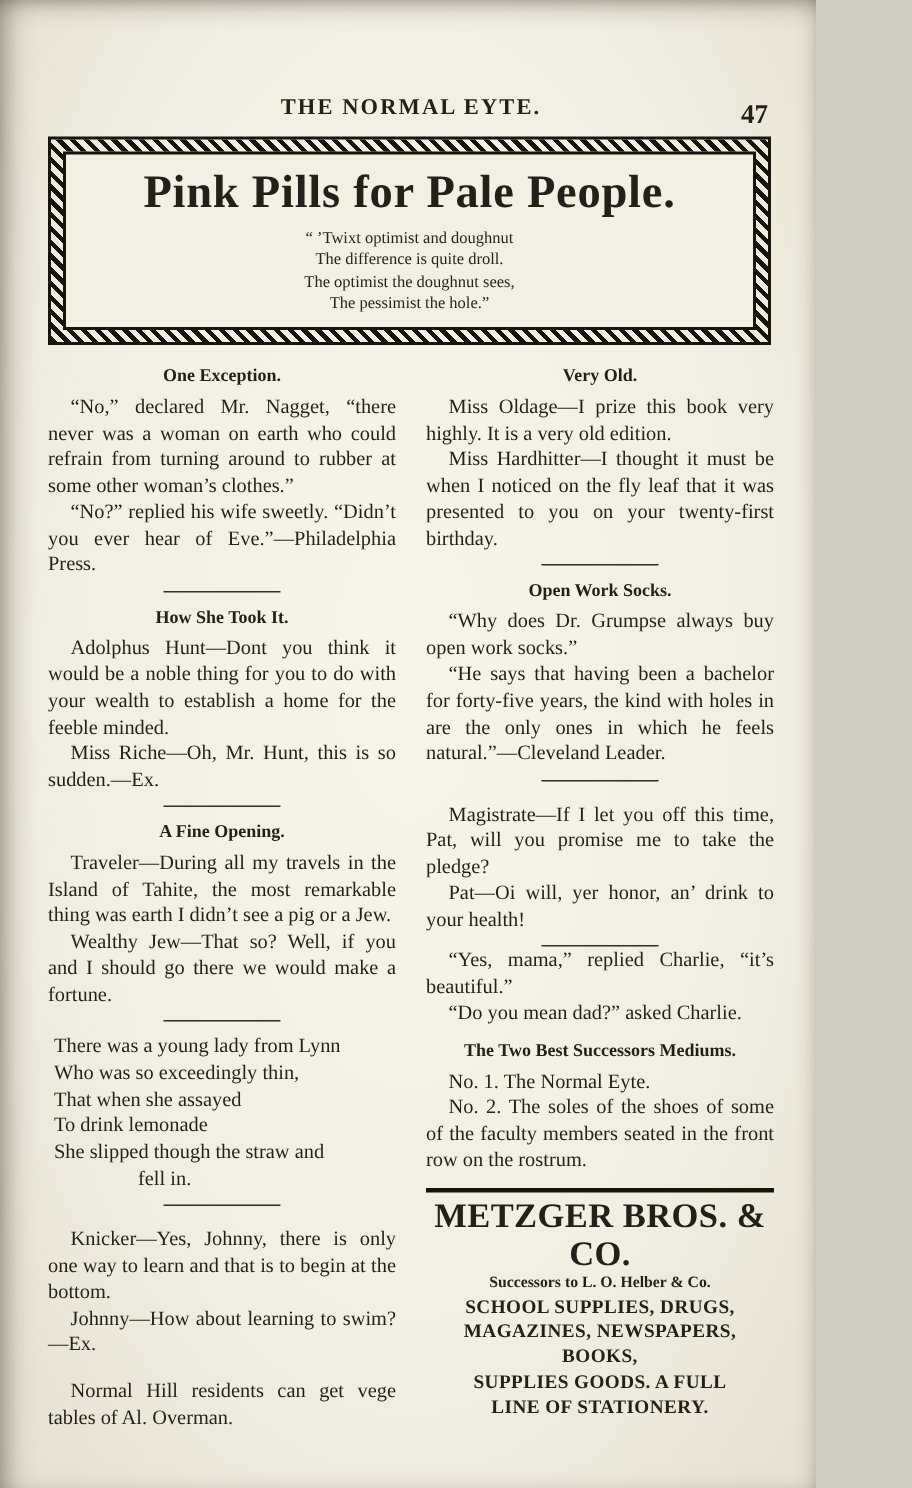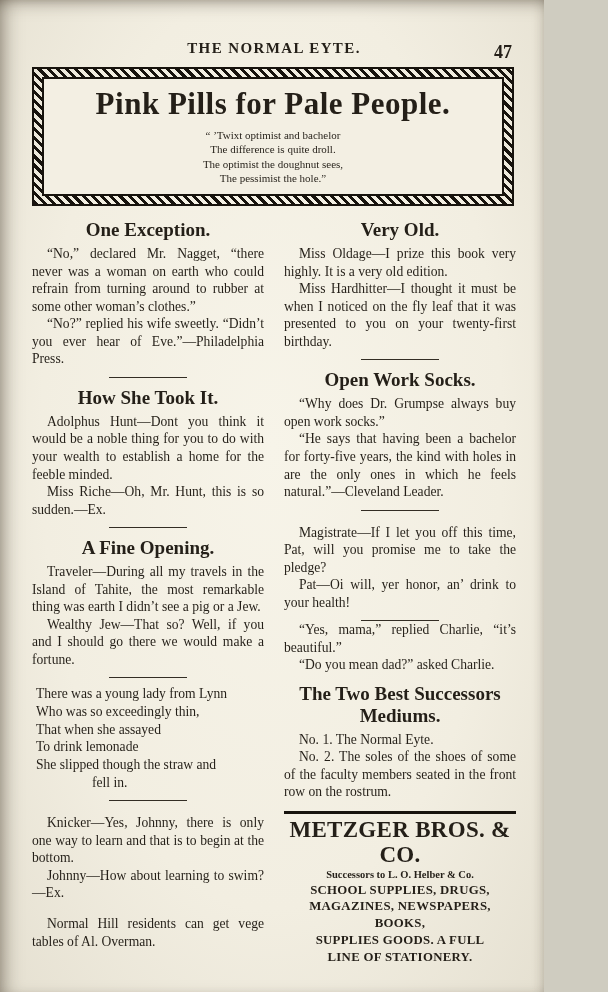--- a/index.html
+++ b/index.html
@@ -4,21 +4,21 @@
 <style>
   * { box-sizing: border-box; }
   html, body { margin: 0; padding: 0; background: #cfccc0; }
   .page {
     width: 544px; height: 992px; position: relative; overflow: hidden;
     background: #f3efe3;
     background-image: radial-gradient(ellipse at 50% 45%, #f7f4e9 0%, #f2eee1 60%, #e5e0d1 100%);
     box-shadow: inset 14px 0 20px -12px rgba(60,50,35,.55),
                 inset 0 12px 18px -12px rgba(60,50,35,.5),
                 inset -8px 0 14px -10px rgba(60,50,35,.35);
-    padding: 40px 28px 0 32px;
+    padding: 64px 28px 0 32px;
     font-family: "Liberation Serif", "DejaVu Serif", serif;
     color: #241f18;
   }
   .page-header { position: relative; height: 22px; margin-bottom: 5px; }
   .running-title { display: block; text-align: center; font-weight: bold; font-size: 15px; letter-spacing: 1.4px; }
   .page-number { position: absolute; right: 4px; top: 2px; font-weight: bold; font-size: 18px; }
 
   .pill-frame {
     border: 2px solid #17130d;
     background: repeating-linear-gradient(45deg, #17130d 0 3px, rgba(0,0,0,0) 3px 6.5px);
@@ -30,21 +30,21 @@
     background: #f3efe3;
     text-align: center;
     padding: 5px 10px 9px;
   }
   .pill-title { margin: 2px 0 6px; font-size: 31px; font-weight: bold; letter-spacing: .5px; }
   .pill-quote { font-size: 11px; line-height: 1.3; }
 
   .columns { display: flex; gap: 20px; }
   .col { flex: 1 1 0; min-width: 0; }
 
-  .art-heading { font-size: 19px; font-weight: bold; text-align: center; margin: 9px 0 4px; }
+  .art-heading { font-size: 12px; font-weight: bold; text-align: center; margin: 9px 0 4px; }
   .art-heading.first { margin-top: 3px; }
   .art-p { font-size: 13.6px; line-height: 1.29; text-align: justify; text-indent: 15px; margin: 0; }
   .separator { width: 78px; border-top: 1px solid #332d24; margin: 9px auto 0; }
 
   .poem { font-size: 13.6px; line-height: 1.3; margin: 7px 0 0 4px; }
   .poem-line-hang { padding-left: 56px; }
   .spaced-top { margin-top: 13px; }
 
   .metzger { margin-top: 10px; text-align: center; }
   .thick-rule { border-top: 3px solid #17130d; margin: 0 0 3px; }
@@ -59,21 +59,21 @@
 
   <header class="page-header">
     <span class="running-title">THE NORMAL EYTE.</span>
     <span class="page-number">47</span>
   </header>
 
   <div class="pill-frame">
     <div class="pill-inner">
       <h1 class="pill-title">Pink Pills for Pale People.</h1>
       <div class="pill-quote">
-        <div>“ ’Twixt  optimist and bachelor</div>
+        <div>“ ’Twixt  optimist and doughnut</div>
         <div>The difference is quite droll.</div>
         <div>The optimist the doughnut sees,</div>
         <div>The pessimist the hole.”</div>
       </div>
     </div>
   </div>
 
   <div class="columns">
 
     <div class="col">

